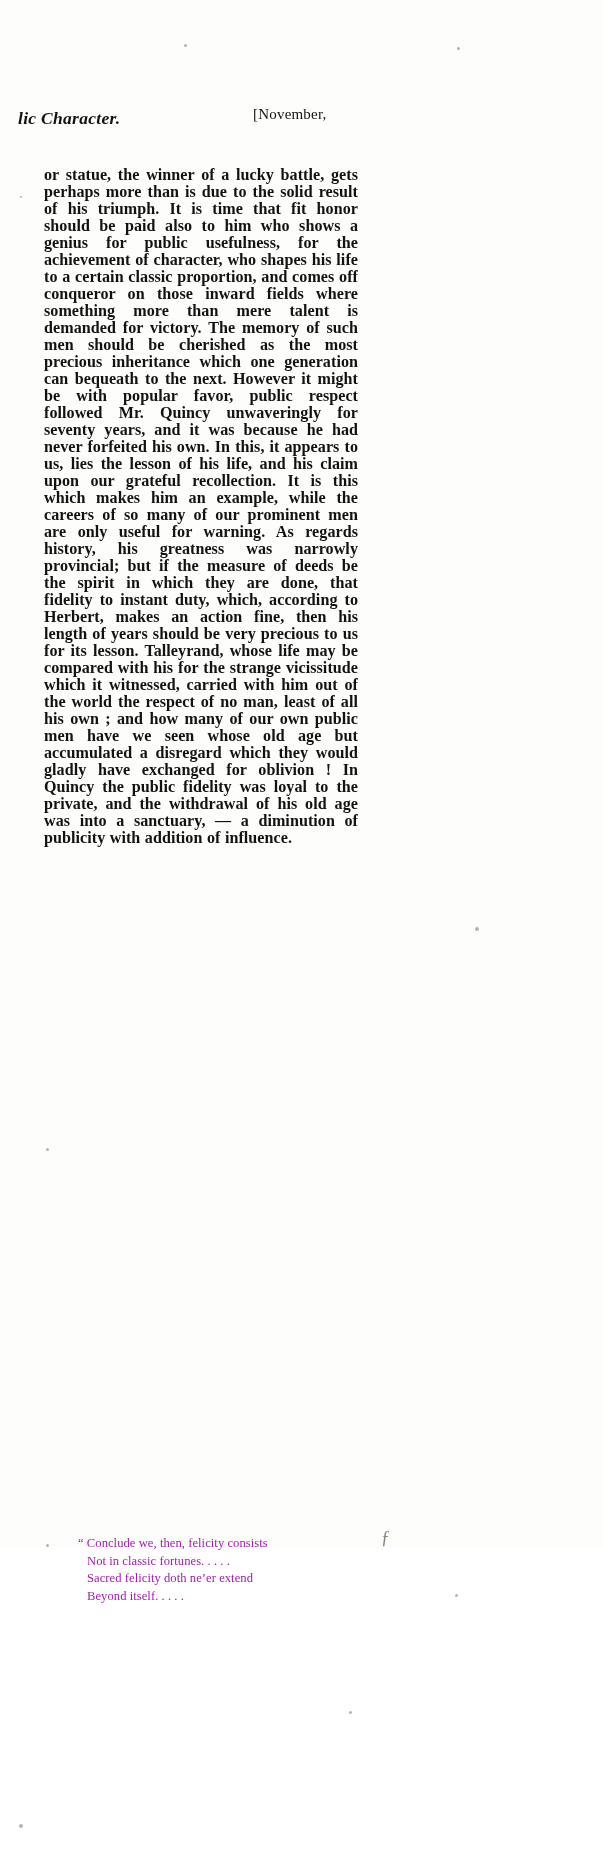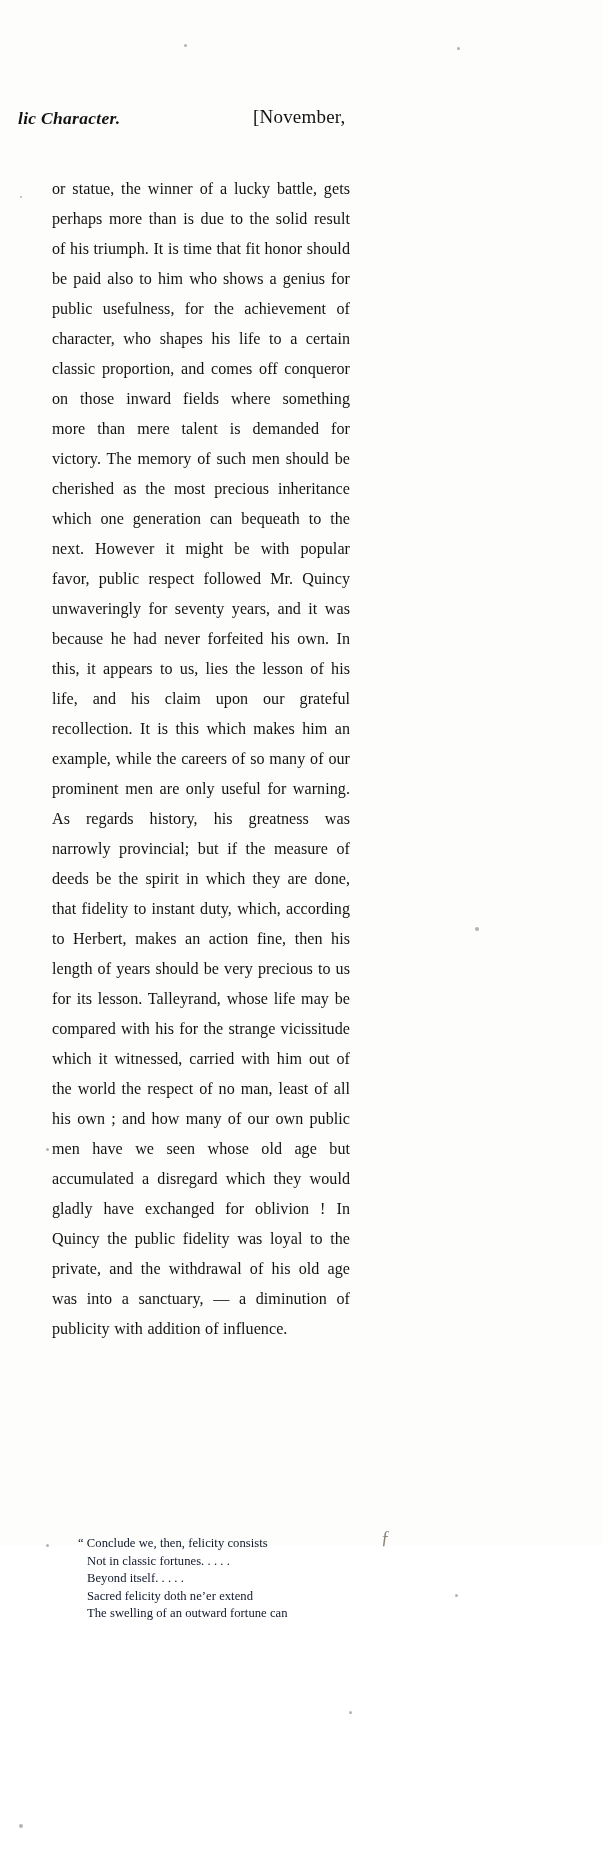--- a/index.html
+++ b/index.html
@@ -47,55 +47,56 @@
     font-style: italic;
     font-weight: bold;
     font-size: 17.5px;
     letter-spacing: 0.3px;
     white-space: nowrap;
   }
   .running-head .folio-right {
     position: absolute;
     left: 253px;
     top: -2px;
-    font-size: 19px;
+    font-size: 15px;
     letter-spacing: 0.2px;
     white-space: nowrap;
   }
 
   .body-col {
     position: absolute;
     left: 36px;
     top: 158px;
     width: 330px;
   }
   .body-col p {
-    margin: 16px;
+    margin: 8px;
     font-size: 16.1px;
-    line-height: 30px;
+    line-height: 17px;
     text-align: justify;
     text-align-last: left;
     word-spacing: 0.4px;
     letter-spacing: 0.05px;
     -webkit-hyphens: none;
     hyphens: none;
+    font-weight: bold;
   }
 
   .verse {
     position: absolute;
     left: 78px;
     top: 1535px;
     width: 300px;
   }
   .verse .line {
     font-size: 12.6px;
     line-height: 17.6px;
     letter-spacing: 0.05px;
     white-space: nowrap;
-    color: #0f172a;
+    color: #a21caf;
   }
   .verse .line.indent {
     padding-left: 9px;
   }
 
   .marginal-mark {
     position: absolute;
     left: 381px;
     top: 1528px;
     font-family: "Liberation Serif", serif;
@@ -126,18 +127,17 @@
 
   <div class="body-col">
     <p>or statue, the winner of a lucky battle, gets perhaps more than is due to the solid result of his triumph. It is time that fit honor should be paid also to him who shows a genius for public usefulness, for the achievement of character, who shapes his life to a certain classic proportion, and comes off conqueror on those inward fields where something more than mere talent is demanded for victory. The memory of such men should be cherished as the most precious inheritance which one generation can bequeath to the next. However it might be with popular favor, public respect followed Mr. Quincy unwaveringly for seventy years, and it was because he had never forfeited his own. In this, it appears to us, lies the lesson of his life, and his claim upon our grateful recollection. It is this which makes him an example, while the careers of so many of our prominent men are only useful for warning. As regards history, his greatness was narrowly provincial; but if the measure of deeds be the spirit in which they are done, that fidelity to instant duty, which, according to Herbert, makes an action fine, then his length of years should be very precious to us for its lesson. Talleyrand, whose life may be compared with his for the strange vicissitude which it witnessed, carried with him out of the world the respect of no man, least of all his own ; and how many of our own public men have we seen whose old age but accumulated a disregard which they would gladly have exchanged for oblivion ! In Quincy the public fidelity was loyal to the private, and the withdrawal of his old age was into a sanctuary, — a diminution of publicity with addition of influence.</p>
   </div>
 
   <div class="marginal-mark">ƒ</div>
 
   <div class="verse">
     <div class="line">“ Conclude we, then, felicity consists</div>
     <div class="line indent">Not in classic fortunes. . . . .</div>
+    <div class="line indent">Sacred felicity doth ne’er extend</div>
     <div class="line indent">Beyond itself. . . . .</div>
-    <div class="line indent">Sacred felicity doth ne’er extend</div>
-    <div class="line indent">The swelling of an outward fortune can</div>
   </div>
 
 </div>
 
 </body></html>

